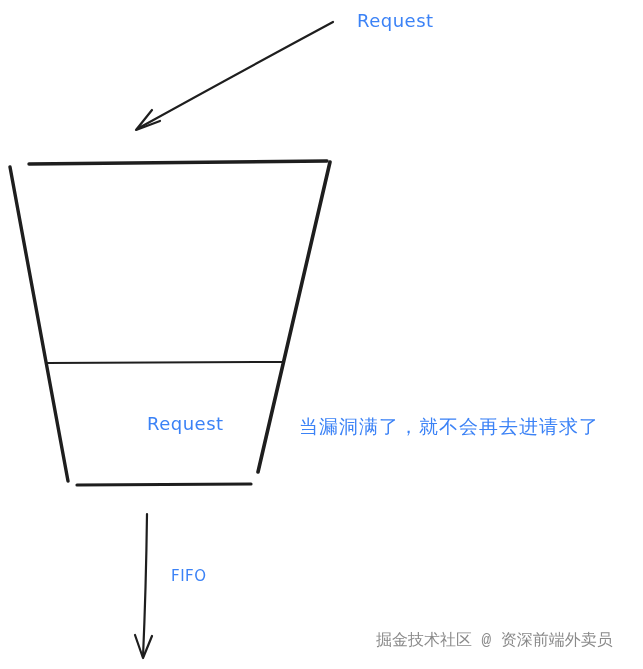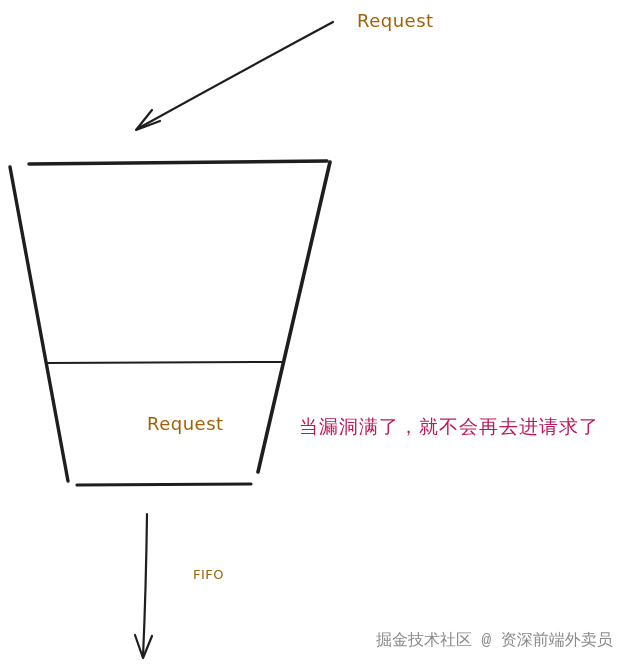--- a/index.html
+++ b/index.html
@@ -1,33 +1,33 @@
 <!DOCTYPE html>
 <html><head>
   <meta charset="utf-8">
   <style>
     html, body { margin: 0; padding: 0; background: #ffffff; }
     body { width: 643px; height: 669px; position: relative; overflow: hidden; }
     #canvas { position: absolute; left: 0; top: 0; width: 643px; height: 669px; }
     .hand {
       position: absolute;
       font-family: "DejaVu Sans", sans-serif;
-      color: #a16207;
+      color: #3b82f6;
       white-space: nowrap;
       letter-spacing: 0.5px;
     }
     .label-top { left: 357px; top: 10px; font-size: 18px; }
     .label-inside { left: 147px; top: 413px; font-size: 18px; }
-    .label-fifo { left: 193px; top: 567px; font-size: 13px; }
+    .label-fifo { left: 171px; top: 567px; font-size: 15px; }
     .note {
       position: absolute;
       left: 299px; top: 414px;
       font-family: "DejaVu Sans", sans-serif;
       font-size: 19px;
-      color: #be185d;
+      color: #3b82f6;
       white-space: nowrap;
       letter-spacing: 1px;
     }
     .watermark {
       position: absolute;
       left: 376px; top: 630px;
       font-family: Liberation Mono, monospace;
       font-size: 16px;
       color: #8a8a8a;
       white-space: nowrap;

